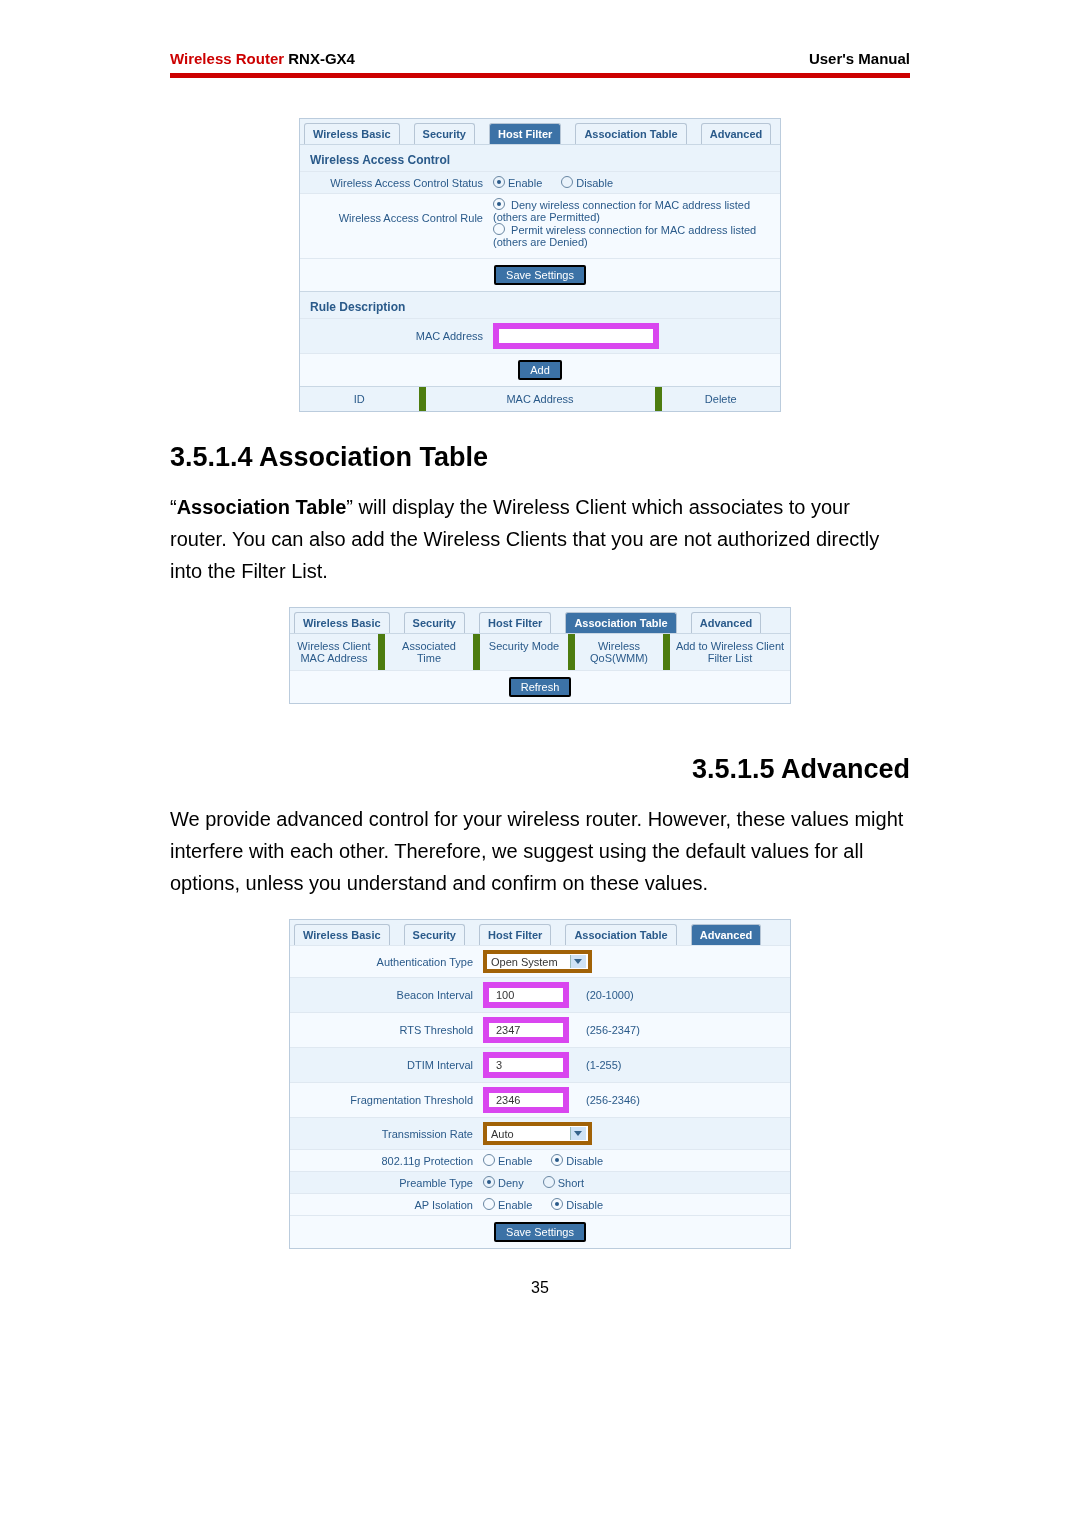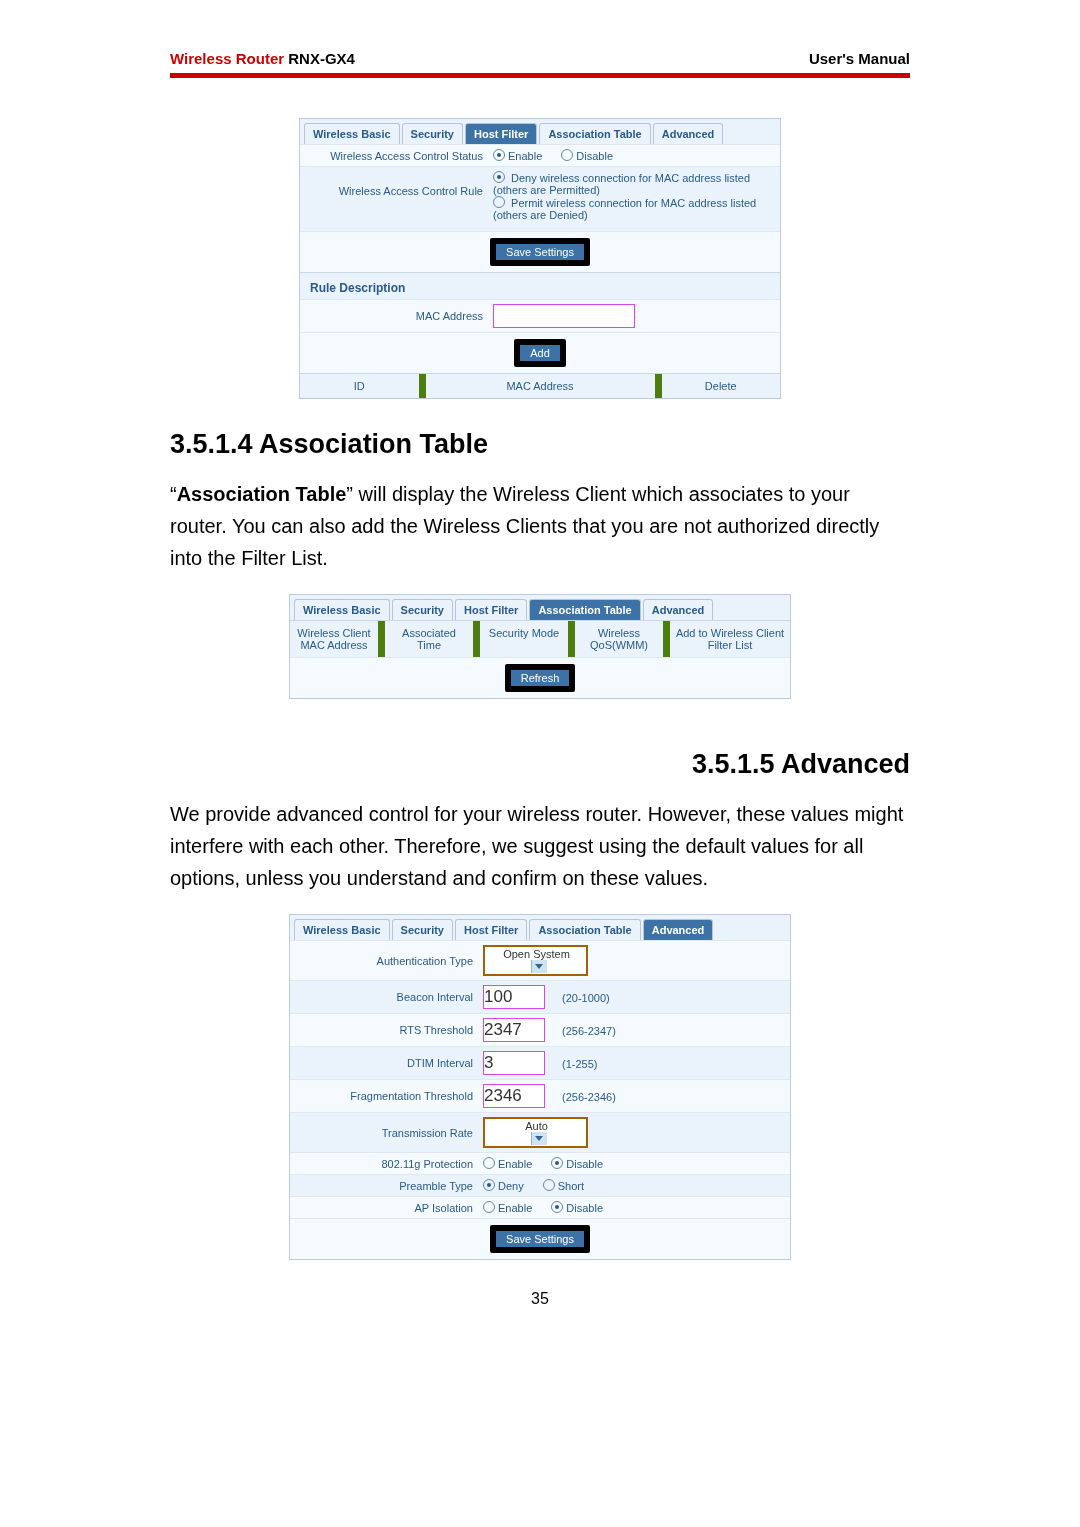--- a/index.html
+++ b/index.html
@@ -40,21 +40,21 @@
     margin: 0 auto 10px auto;
     border: 1px solid #bcd;
     background: #eaf3fb;
     font-size: 12px;
     color: #24527a;
     font-family: Verdana, Arial, sans-serif;
   }
   .ui-box-wide { width: 500px; }
   .tabs {
     display: flex;
-    gap: 0;
+    gap: 12px;
     padding: 4px 4px 0 4px;
     background: #eaf3fb;
   }
   .tab {
     padding: 4px 8px;
     font-size: 11px;
     font-weight: bold;
     color: #2a5a8a;
     background: #eaf3fb;
     border: 1px solid #b6c5d5;
@@ -83,27 +83,27 @@
   }
   .row:nth-child(odd) { background: #eaf3fb; }
   .row .label {
     width: 175px;
     text-align: right;
     padding-right: 10px;
     color: #2a5a8a;
     font-size: 11px;
   }
   .row .value { flex: 1; font-size: 11px; color: #2a5a8a; }
-  .input { border: 1px solid #d946ef; background: #fff; color: #333; font-size: 17px; padding: 1px 0; width: 60px; }
+  .input { border: 6px solid #d946ef; background: #fff; color: #333; font-size: 11px; padding: 1px 7px; width: 60px; }
   .range { margin-left: 14px; font-size: 11px; }
   .btn {
     display: inline-block;
     background: #3c72a6;
     color: #fff;
-    border: 6px solid #000000;
+    border: 2px solid #000000;
     font-size: 11px;
     padding: 2px 10px;
     border-radius: 2px;
     cursor: pointer;
   }
   .btn-row { text-align: center; padding: 6px; background: #f5faff; border-top: 1px solid #dfe8f1; }
   .radio-dot, .radio-empty {
     display: inline-block;
     width: 10px; height: 10px;
     border: 1px solid #6886a2;
@@ -117,28 +117,27 @@
     position: absolute;
     width: 4px; height: 4px;
     background: #2a5a8a;
     border-radius: 50%;
     left: 3px; top: 3px;
   }
   .radio-label { margin-right: 16px; font-size: 11px; }
   .select {
     display: inline-flex;
     align-items: center;
-    border: 2px solid #a16207;
+    border: 4px solid #a16207;
     background: #fff;
     font-size: 11px;
     color: #333;
     padding: 1px 2px 1px 4px;
     width: 95px;
     justify-content: space-between;
-    flex-direction: column;
   }
   .caret {
     width: 15px; height: 13px;
     background: #cfe3f6;
     border-left: 1px solid #9bb;
     margin-left: 4px;
     position: relative;
   }
   .caret::after {
     content: "";
@@ -177,20 +176,21 @@
 
   <div class="ui-box">
     <div class="tabs">
       <div class="tab">Wireless Basic</div>
       <div class="tab">Security</div>
       <div class="tab active">Host Filter</div>
       <div class="tab">Association Table</div>
       <div class="tab">Advanced</div>
     </div>
 
+    <div class="section-title">Wireless Access Control</div>
 
     <div class="row">
       <div class="label">Wireless Access Control Status</div>
       <div class="value">
         <span class="radio-dot"></span><span class="radio-label">Enable</span>
         <span class="radio-empty"></span><span class="radio-label">Disable</span>
       </div>
     </div>
 
     <div class="row" style="align-items:flex-start;">

